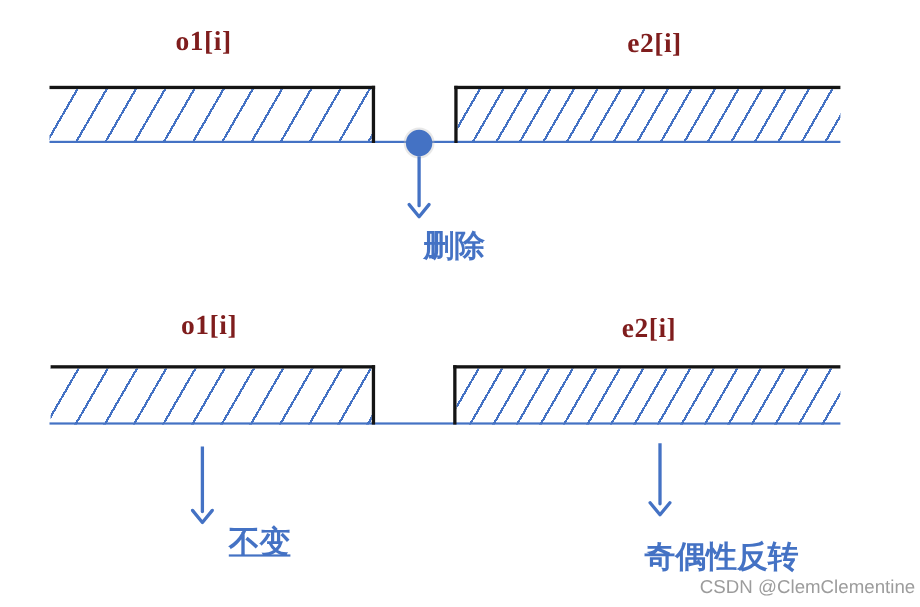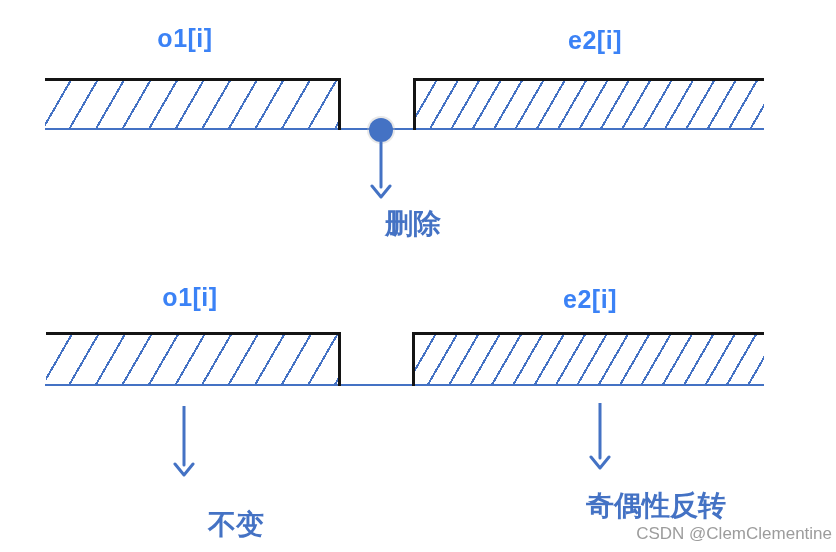--- a/index.html
+++ b/index.html
@@ -15,23 +15,24 @@
     overflow: hidden;
     font-family: "Liberation Sans", "DejaVu Sans", sans-serif;
     color: #4472C4;
   }
   .abs { position: absolute; }
 
   
   .seg-label {
     font-size: 25px;
     font-weight: bold;
-    color: #3b82f6;
+    color: #7f1d1d;
     text-align: center;
     letter-spacing: 0.5px;
+    font-family: Liberation Serif, serif;
   }
 
   
   .action-label {
     font-size: 28px;
     font-weight: bold;
     color: #4472C4;
     text-align: right;
   }
 
@@ -122,20 +123,20 @@
     <svg class="abs arrow-svg" style="left:173px; top:156px;" width="22" height="72" viewBox="0 0 22 72">
       <line x1="11" y1="0" x2="11" y2="59" stroke="currentColor" stroke-width="3" stroke-linecap="round"></line>
       <path d="M2 58 L11 69 L20 58" fill="none" stroke="currentColor" stroke-width="3" stroke-linecap="round" stroke-linejoin="round"></path>
     </svg>
 
     <svg class="abs arrow-svg" style="left:589px; top:153px;" width="22" height="68" viewBox="0 0 22 68">
       <line x1="11" y1="0" x2="11" y2="55" stroke="currentColor" stroke-width="3" stroke-linecap="round"></line>
       <path d="M2 54 L11 65 L20 54" fill="none" stroke="currentColor" stroke-width="3" stroke-linecap="round" stroke-linejoin="round"></path>
     </svg>
 
-    <div class="abs action-label" style="left:144px; top:256px; width:120px;">不变</div>
+    <div class="abs action-label" style="left:144px; top:224px; width:120px;text-decoration:underline;">不变</div>
 
     <div class="abs action-label" style="left:486px; top:237px; width:240px;">奇偶性反转</div>
 
     <div class="abs watermark" style="left:560px; top:274px; width:272px;">CSDN @ClemClementine</div>
   </div>
 
 </div>
 
 </body></html>

